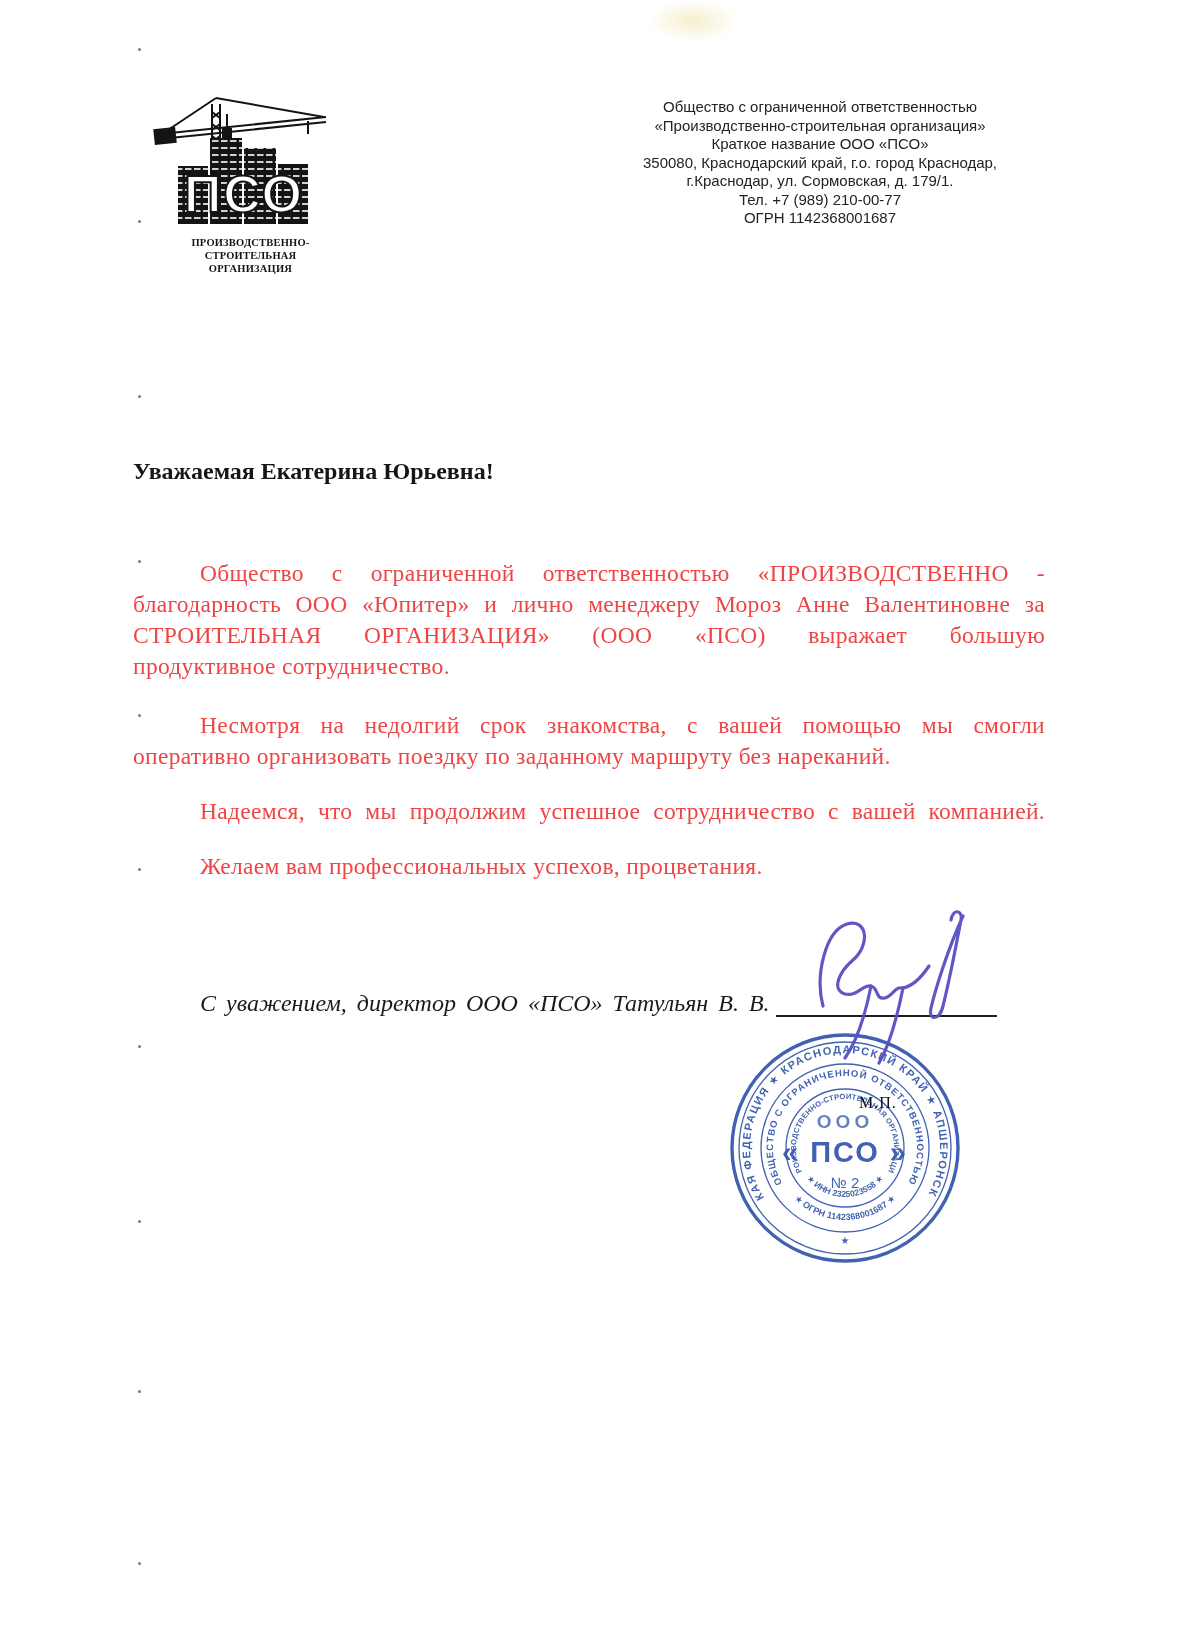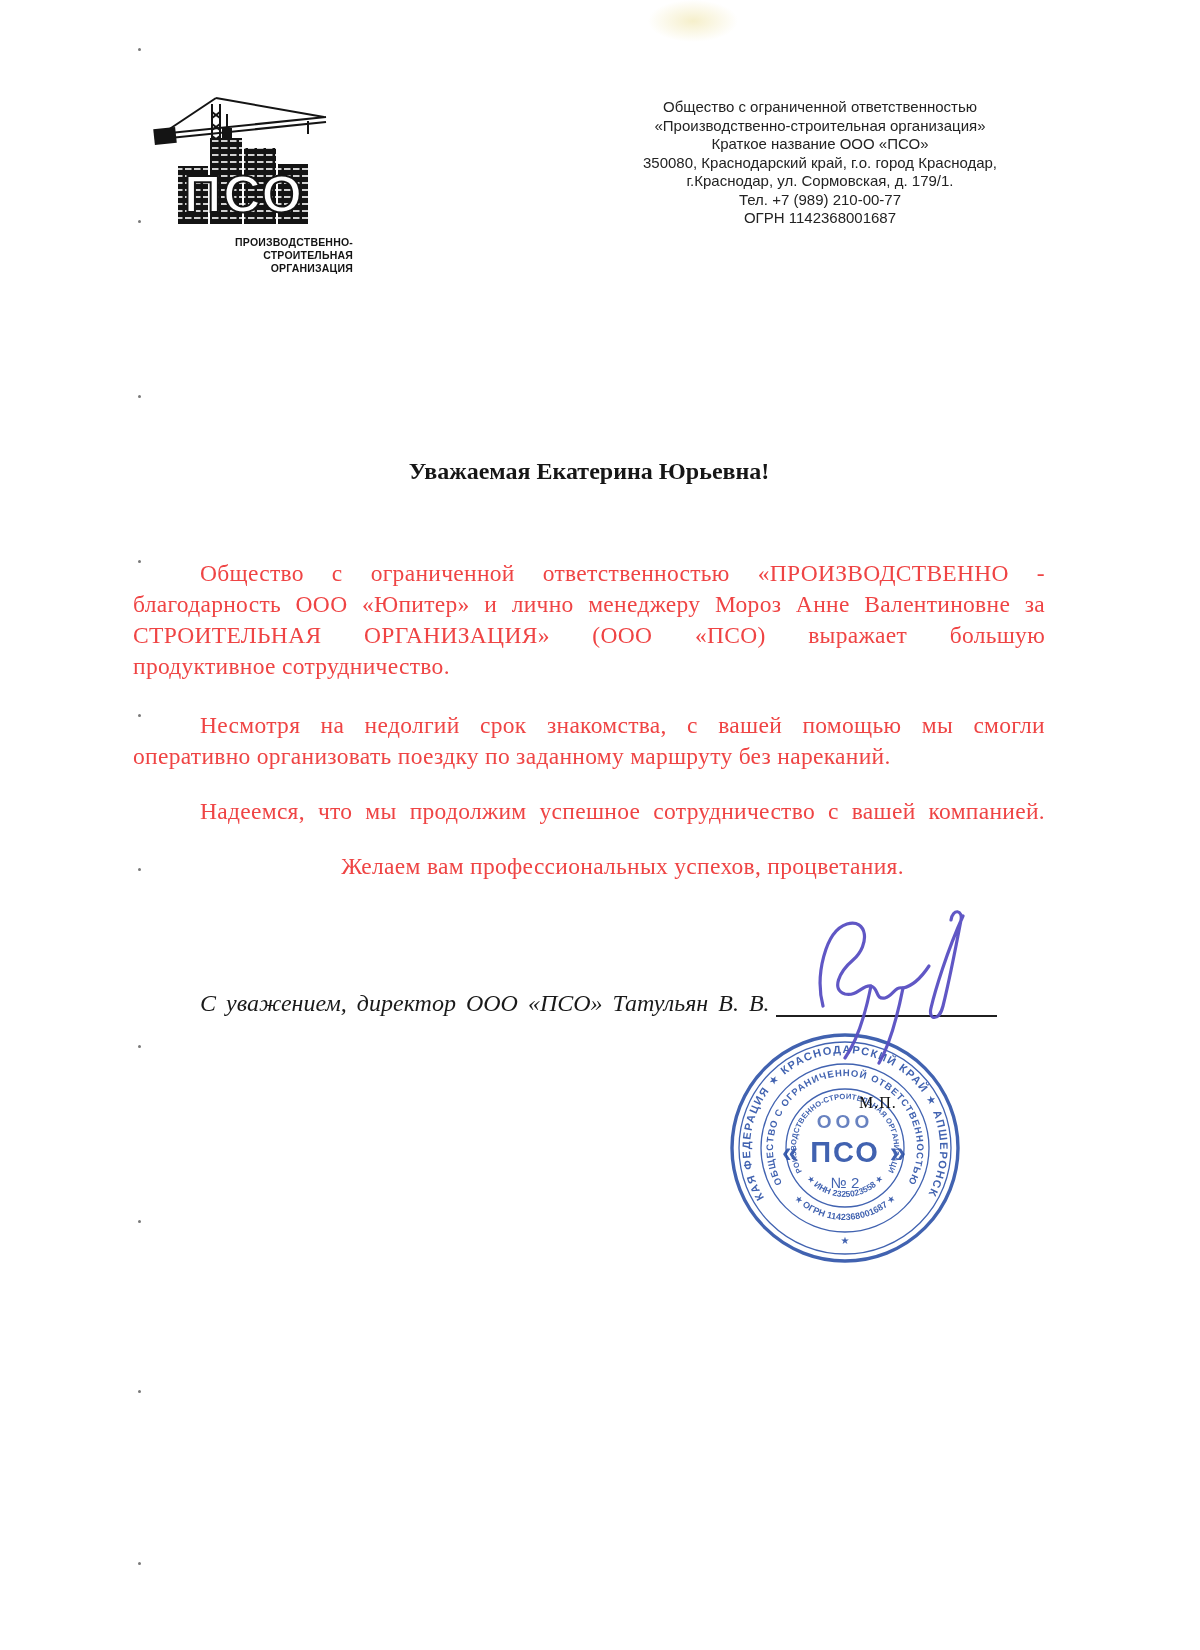--- a/index.html
+++ b/index.html
@@ -4,41 +4,41 @@
 <style>
   html,body{margin:0;padding:0;background:#9a9a9a;}
   .page{
     position:relative;width:1200px;height:1650px;margin:0 auto;
     background:#ffffff;overflow:hidden;
     font-family:"Liberation Serif","DejaVu Serif",serif;color:#1c1c1c;
   }
   
   .logo-wrap{position:absolute;left:148px;top:90px;width:205px;}
   .logo-caption{
-    margin-top:2px;text-align:right;
-    font-family:Liberation Sans, sans-serif;
+    margin-top:2px;text-align:center;
+    font-family:Liberation Serif, serif;
     font-weight:bold;font-size:10.5px;line-height:13px;color:#141414;
     letter-spacing:.2px;
   }
   .header-block{
     position:absolute;left:600px;top:98px;width:440px;
     text-align:center;
     font-family:"Liberation Sans","DejaVu Sans",sans-serif;
     font-size:15px;line-height:18.5px;color:#232323;
   }
   
   .salutation{
     position:absolute;left:133px;top:456px;width:912px;
-    text-align:center;font-weight:bold;font-size:24px;line-height:30px;
+    text-align:left;font-weight:bold;font-size:24px;line-height:30px;
     color:#161616;
   }
   .para{position:absolute;left:133px;width:912px;font-size:23.5px;letter-spacing:.3px;color:#ef4444;}
   .para .ln{height:31px;line-height:31px;white-space:nowrap;}
   .para .ln.j{white-space:normal;text-align:justify;text-align-last:justify;}
-  .para .ln.first{text-indent:67px;text-align:center;}
+  .para .ln.first{text-indent:67px;}
   .p1{top:558px;}
   .p2{top:710px;}
   .p3{top:796px;}
   .p4{top:851px;}
   
   .sig-row{
     position:absolute;left:133px;top:988px;width:864px;
     display:flex;align-items:flex-start;
   }
   .sig-text{

